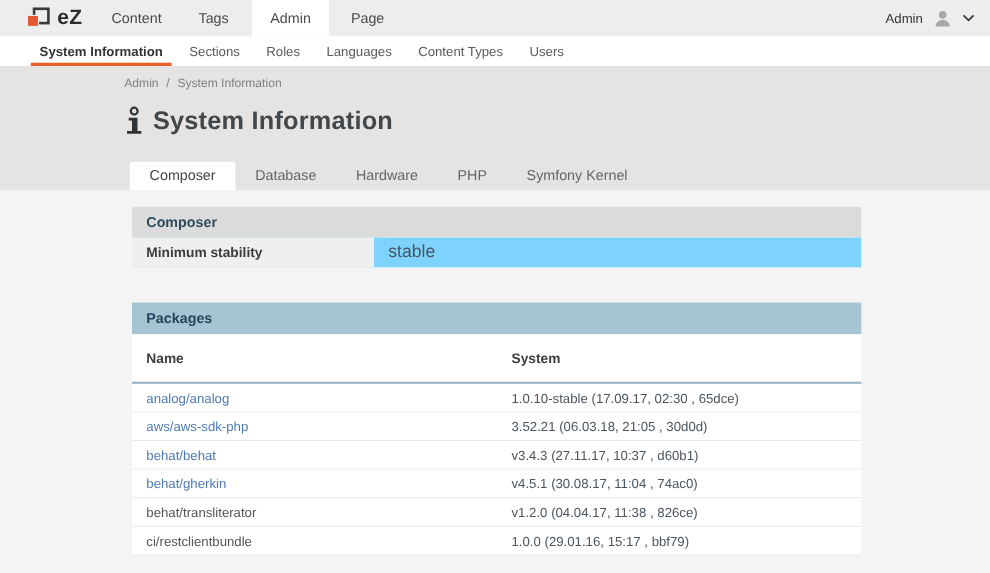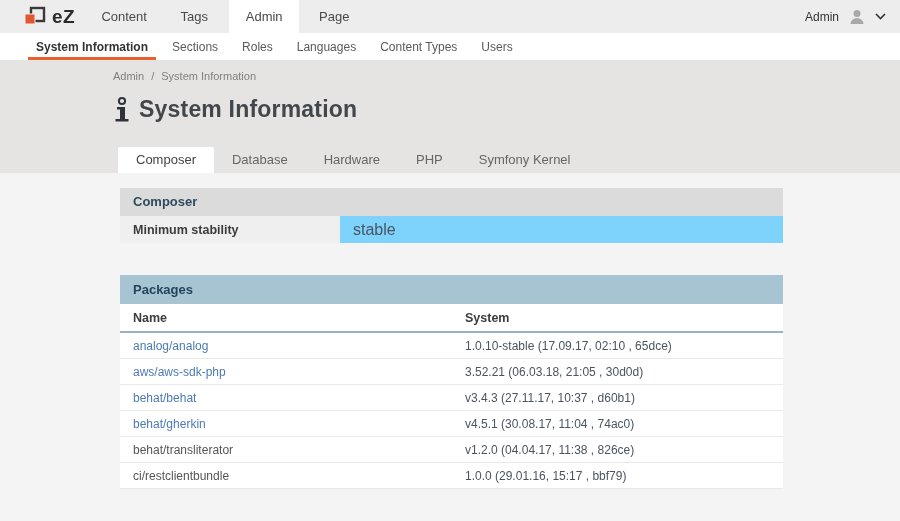--- a/index.html
+++ b/index.html
@@ -154,21 +154,21 @@
     font-size: 16px;
     color: #4a5560;
     padding-left: 13px;
     display: flex;
     align-items: center;
   }
 
   .pkg-block { margin-top: 32px; }
   .col-header-row {
     display: flex;
-    height: 29px;
+    height: 45px;
     background: #fff;
     border-bottom: 2px solid #9ab3c2;
     font-size: 12.5px;
     font-weight: bold;
     color: #3c3c3c;
   }
   .col-name { width: 345px; padding-left: 13px; display: flex; align-items: center; }
   .col-version { flex: 1; display: flex; align-items: center; }
   .pkg-row {
     display: flex;
@@ -269,21 +269,21 @@
 
   <div class="table-block pkg-block">
     <div class="section-header blue">Packages</div>
     <div class="col-header-row">
       <div class="col-name">Name</div>
       <div class="col-version">System</div>
     </div>
 
     <div class="pkg-row">
       <div class="pkg-name link">analog/analog</div>
-      <div class="pkg-version">1.0.10-stable (17.09.17, 02:10 , 65dce)</div>
+      <div class="pkg-version">1.0.10-stable (17.09.17, 02:30 , 65dce)</div>
     </div>
     <div class="pkg-row">
       <div class="pkg-name link">aws/aws-sdk-php</div>
       <div class="pkg-version">3.52.21 (06.03.18, 21:05 , 30d0d)</div>
     </div>
     <div class="pkg-row">
       <div class="pkg-name link">behat/behat</div>
       <div class="pkg-version">v3.4.3 (27.11.17, 10:37 , d60b1)</div>
     </div>
     <div class="pkg-row">

